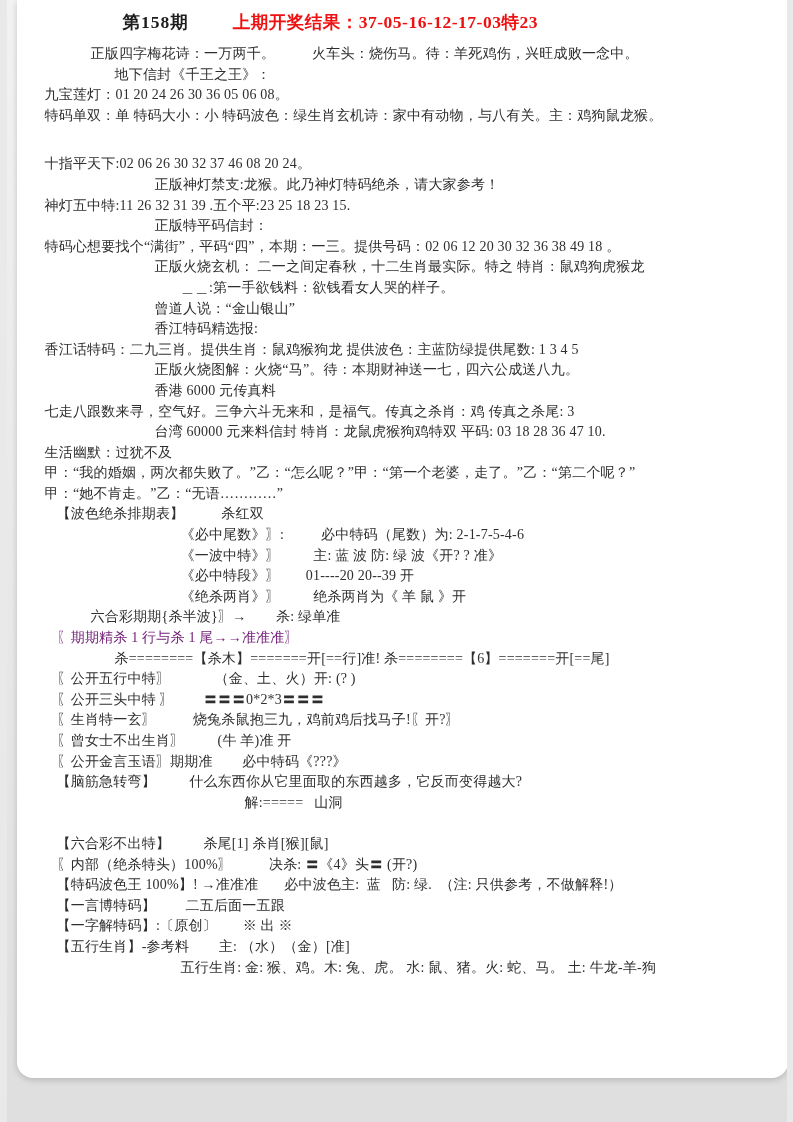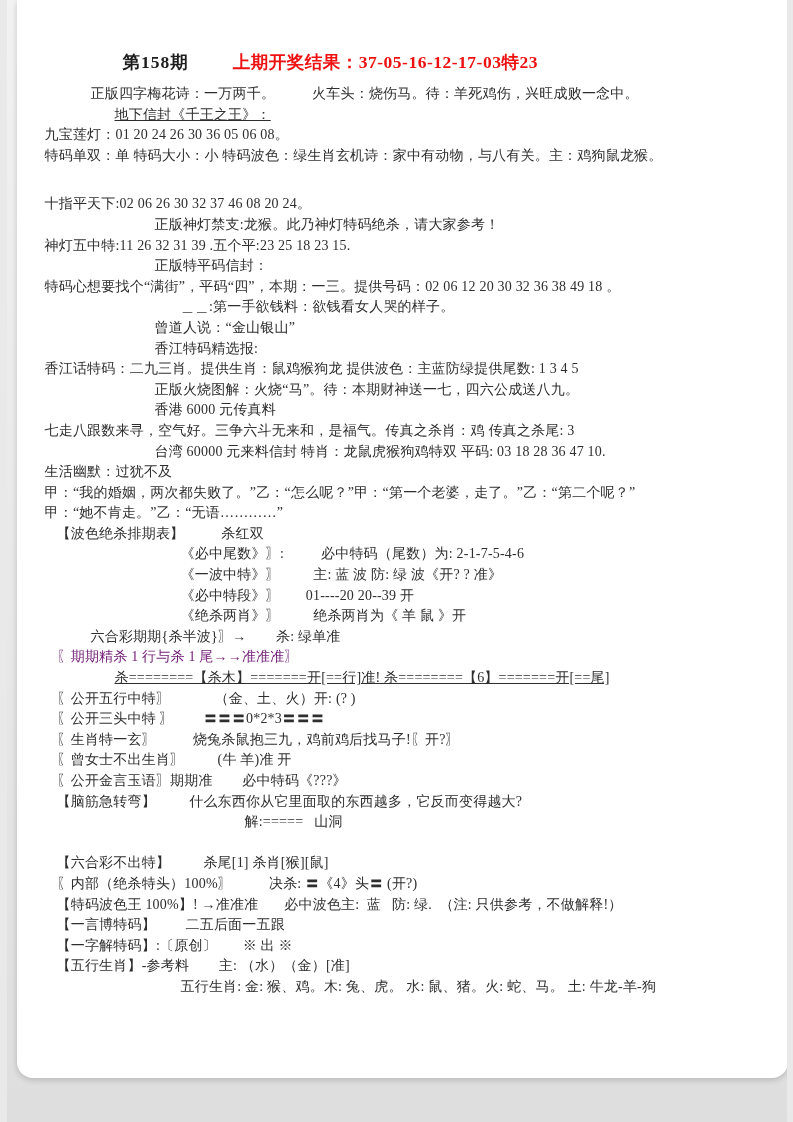--- a/index.html
+++ b/index.html
@@ -44,44 +44,45 @@
     white-space: pre-wrap;
     font-size: 14px;
     line-height: 20.6px;
     min-height: 20.6px;
     color: #2e2e2e;
     letter-spacing: 0.2px;
   }
   .ind0 { padding-left: 0; }
   .ind1 { padding-left: 12px; }
   .ind2 { padding-left: 46px; }
-  .ind3 { padding-left: 70px; text-decoration: underline; }
+  .ind3 { padding-left: 70px; }
   .ind4 { padding-left: 110px; }
   .ind5 { padding-left: 136px; }
   .ind6 { padding-left: 200px; }
 </style>
 </head>
 <body>
 
 <div class="canvas">
   <div class="page">
     <div class="hdr">
       <span class="issue">第158期</span>
-      <span class="result" style="color: rgb(238, 17, 17); margin-top: 40px;">上期开奖结果：37-05-16-12-17-03特23</span>
+      <span class="result" style="color: rgb(238, 17, 17);">上期开奖结果：37-05-16-12-17-03特23</span>
     </div>
     <div>
         <div class="line ind2" style="color: rgb(46, 46, 46);">正版四字梅花诗：一万两千。          火车头：烧伤马。待：羊死鸡伤，兴旺成败一念中。</div>
         <div class="line ind3" style="color: rgb(46, 46, 46);">地下信封《千王之王》：</div>
         <div class="line ind0" style="color: rgb(46, 46, 46);">九宝莲灯：01 20 24 26 30 36 05 06 08。</div>
         <div class="line ind0" style="color: rgb(46, 46, 46);">特码单双：单 特码大小：小 特码波色：绿生肖玄机诗：家中有动物，与八有关。主：鸡狗鼠龙猴。</div>
         <div class="line ind0" style="color: rgb(46, 46, 46); margin-top: 28px;">十指平天下:02 06 26 30 32 37 46 08 20 24。</div>
         <div class="line ind4" style="color: rgb(46, 46, 46);">正版神灯禁支:龙猴。此乃神灯特码绝杀，请大家参考！</div>
         <div class="line ind0" style="color: rgb(46, 46, 46);">神灯五中特:11 26 32 31 39 .五个平:23 25 18 23 15.</div>
         <div class="line ind4" style="color: rgb(46, 46, 46);">正版特平码信封：</div>
         <div class="line ind0" style="color: rgb(46, 46, 46);">特码心想要找个“满街”，平码“四”，本期：一三。提供号码：02 06 12 20 30 32 36 38 49 18 。</div>
+        <div class="line ind4" style="color: rgb(46, 46, 46);">正版火烧玄机： 二一之间定春秋，十二生肖最实际。特之 特肖：鼠鸡狗虎猴龙</div>
         <div class="line ind5" style="color: rgb(46, 46, 46);">＿＿:第一手欲钱料：欲钱看女人哭的样子。</div>
         <div class="line ind4" style="color: rgb(46, 46, 46);">曾道人说：“金山银山”</div>
         <div class="line ind4" style="color: rgb(46, 46, 46);">香江特码精选报:</div>
         <div class="line ind0" style="color: rgb(46, 46, 46);">香江话特码：二九三肖。提供生肖：鼠鸡猴狗龙 提供波色：主蓝防绿提供尾数: 1 3 4 5</div>
         <div class="line ind4" style="color: rgb(46, 46, 46);">正版火烧图解：火烧“马”。待：本期财神送一七，四六公成送八九。</div>
         <div class="line ind4" style="color: rgb(46, 46, 46);">香港 6000 元传真料</div>
         <div class="line ind0" style="color: rgb(46, 46, 46);">七走八跟数来寻，空气好。三争六斗无来和，是福气。传真之杀肖：鸡 传真之杀尾: 3</div>
         <div class="line ind4" style="color: rgb(46, 46, 46);">台湾 60000 元来料信封 特肖：龙鼠虎猴狗鸡特双 平码: 03 18 28 36 47 10.</div>
         <div class="line ind0" style="color: rgb(46, 46, 46);">生活幽默：过犹不及</div>
         <div class="line ind0" style="color: rgb(46, 46, 46);">甲：“我的婚姻，两次都失败了。”乙：“怎么呢？”甲：“第一个老婆，走了。”乙：“第二个呢？”</div>

